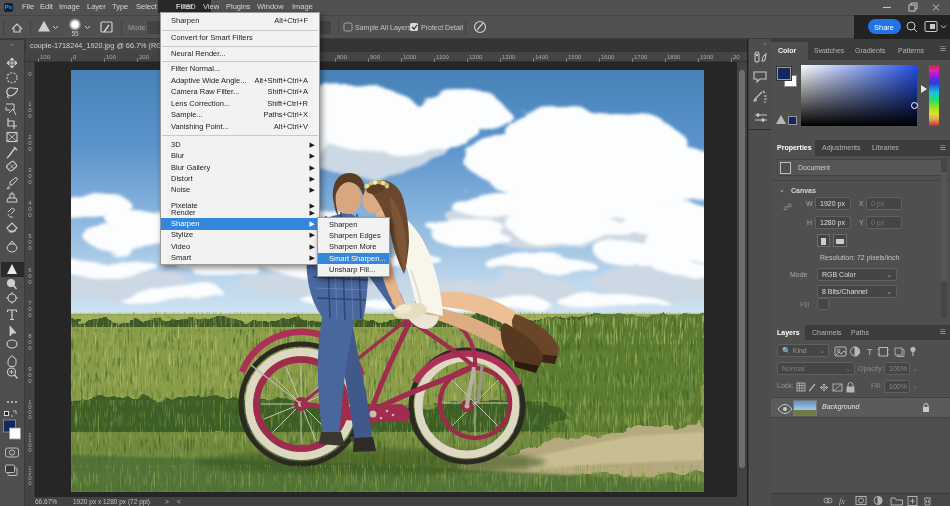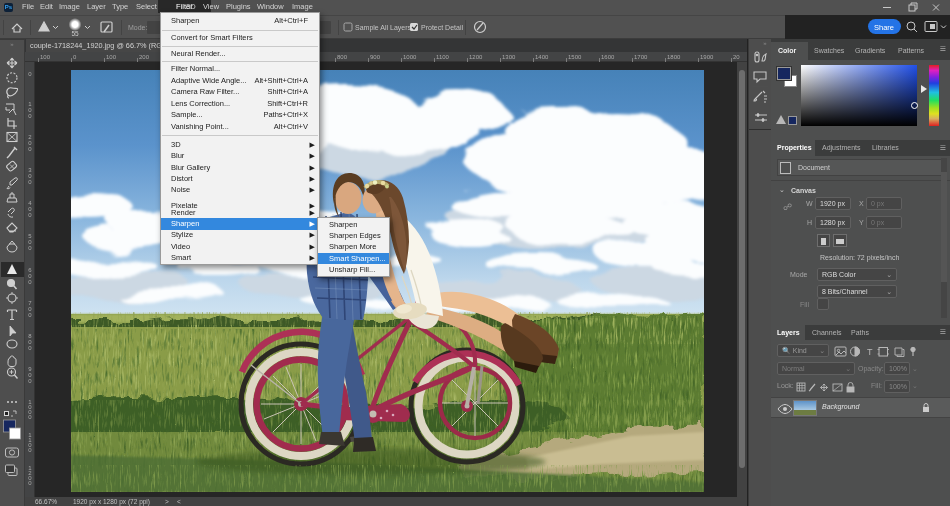--- a/index.html
+++ b/index.html
@@ -2,21 +2,21 @@
 <html><head><meta charset="utf-8"><style>
 *{margin:0;padding:0;box-sizing:border-box}
 html,body{width:950px;height:506px;overflow:hidden;background:#222;font-family:"Liberation Sans",sans-serif}
 .abs{position:absolute}
 #stage{position:relative;width:950px;height:506px}
 
 #titlebar{left:0;top:0;width:950px;height:15px;background:#515151;color:#d4d4d4;font-size:7.5px}
 #titlebar .mi{position:absolute;top:0px;height:13px;line-height:13px}
 #pslogo{position:absolute;left:4px;top:3px;width:9px;height:9px;background:#0d2138;border-radius:2px;color:#35a4f4;font-size:6px;text-align:center;line-height:9px;font-weight:bold}
 
-#optbar{left:0;top:15px;width:785px;height:24px;background:#515151;border-top:1px solid #454545;border-bottom:1px solid #3c3c3c;color:#ccc}
+#optbar{left:0;top:15px;width:854px;height:24px;background:#515151;border-top:1px solid #454545;border-bottom:1px solid #3c3c3c;color:#ccc}
 
 #tabbar{left:25px;top:39px;width:722px;height:13px;background:#343536}
 #doctab{position:absolute;left:1px;top:0;width:158px;height:13px;background:#464646;color:#d2d2d2;font-size:7.3px;line-height:13px;padding-left:4px;white-space:nowrap;overflow:hidden}
 
 #hruler{left:25px;top:52px;width:722px;height:10px;background:#434445;border-bottom:1px solid #333}
 #vruler{left:25px;top:62px;width:10px;height:435px;background:#434445;border-right:1px solid #333}
 
 #canvasarea{left:35px;top:62px;width:702px;height:435px;background:#262626}
 #vscroll{left:737px;top:62px;width:10px;height:435px;background:#424242}
 #vthumb{position:absolute;left:2px;top:8px;width:6px;height:398px;background:#6d6d6d;border-radius:3px}
@@ -620,20 +620,36 @@
         <div class="abs" style="left:22px;top:2px;width:24px;height:16px;border:1px solid #777;overflow:hidden">
           <div style="width:24px;height:9px;background:linear-gradient(to bottom,#5d92c8,#a8c8e2)"></div>
           <div style="width:24px;height:7px;background:#6d7c42"></div>
         </div>
         <div class="abs" style="left:51px;top:5px;color:#e2e2e2;font-style:italic;font-size:7px">Background</div>
         <svg width="10" height="12" style="position:absolute;left:150px;top:4px">
             <path d="M3,5 v-1.5 a2,2 0 0 1 4,0 V5" stroke="#ccc" fill="none"></path>
             <rect x="2" y="5" width="6" height="5" fill="#ccc"></rect>
           </svg>
       </div>
+      <div class="abs" style="left:0;top:153px;width:179px;height:13px;background:#474848;border-top:1px solid #3b3b3b">
+        <svg width="179" height="13">
+          <g stroke="#b0b0b0" fill="none" stroke-width="1">
+            <path d="M53,6.5 a2.5,2.5 0 1 0 5,0 a2.5,2.5 0 1 0 -5,0 M56,6.5 a2.5,2.5 0 1 0 5,0 a2.5,2.5 0 1 0 -5,0" stroke-width="0.9"></path>
+            <text x="68" y="10" font-size="8" font-style="italic" fill="#b0b0b0" stroke="none" font-family="Liberation Serif">fx</text>
+            <rect x="85" y="2.5" width="10" height="8"></rect>
+              <circle cx="90" cy="6.5" r="2.5"></circle>
+            <circle cx="107" cy="6.5" r="4"></circle>
+              <path d="M107,2.5 a4,4 0 0 1 0,8 z" fill="#b0b0b0"></path>
+            <path d="M120,4 h4 l1.5,2 h6 v5 h-11.5 z"></path>
+            <rect x="137" y="2.5" width="9" height="9"></rect>
+              <path d="M141.5,4.5 v5 M139,7 h5"></path>
+            <path d="M153,4 h7 M154,4 v7 h5 v-7 M156.5,3 v1 M155.5,6 v3 M157.5,6 v3" stroke-width="0.9"></path>
+          </g>
+        </svg>
+      </div>
     </div>
   </div>
 
   <div class="abs" id="fmenu">
     <div class="mrow" style="top:2px">
         <span class="t">Sharpen</span>
         <span class="s">Alt+Ctrl+F</span>
       </div>
     <div class="msep" style="top:17px"></div>
     <div class="mrow" style="top:19px">

